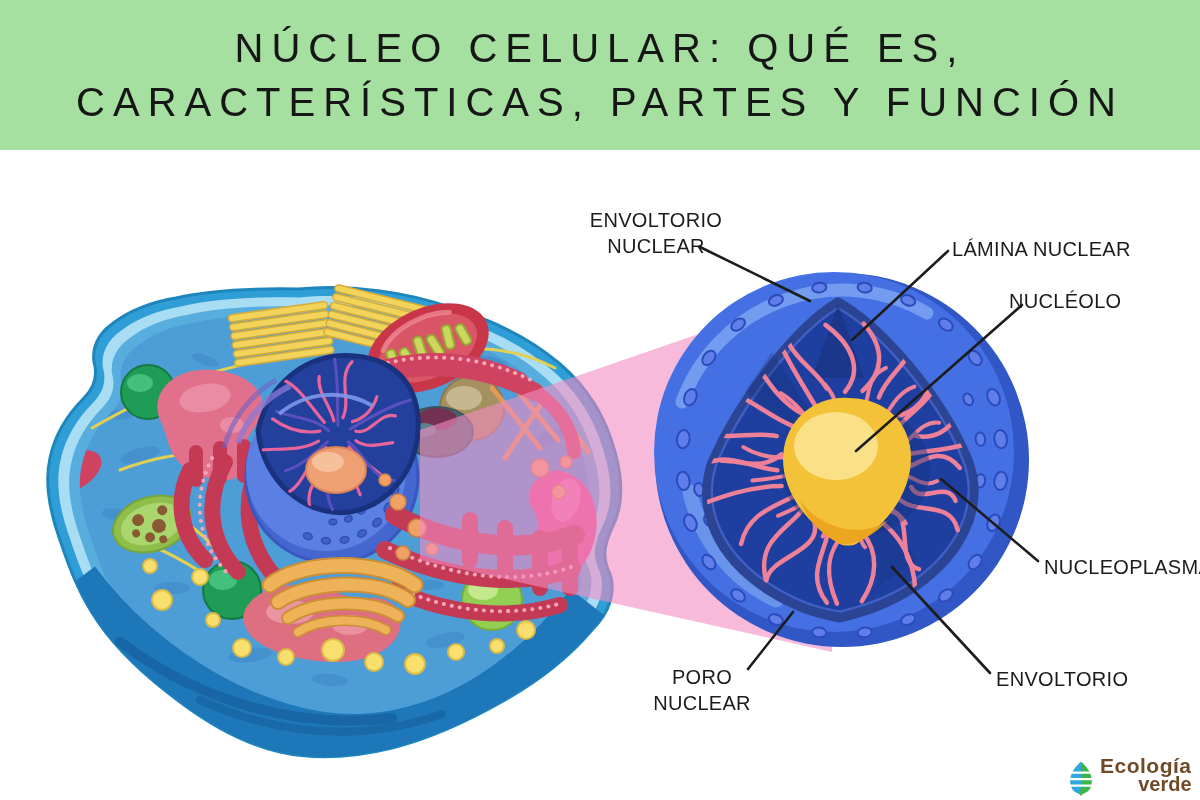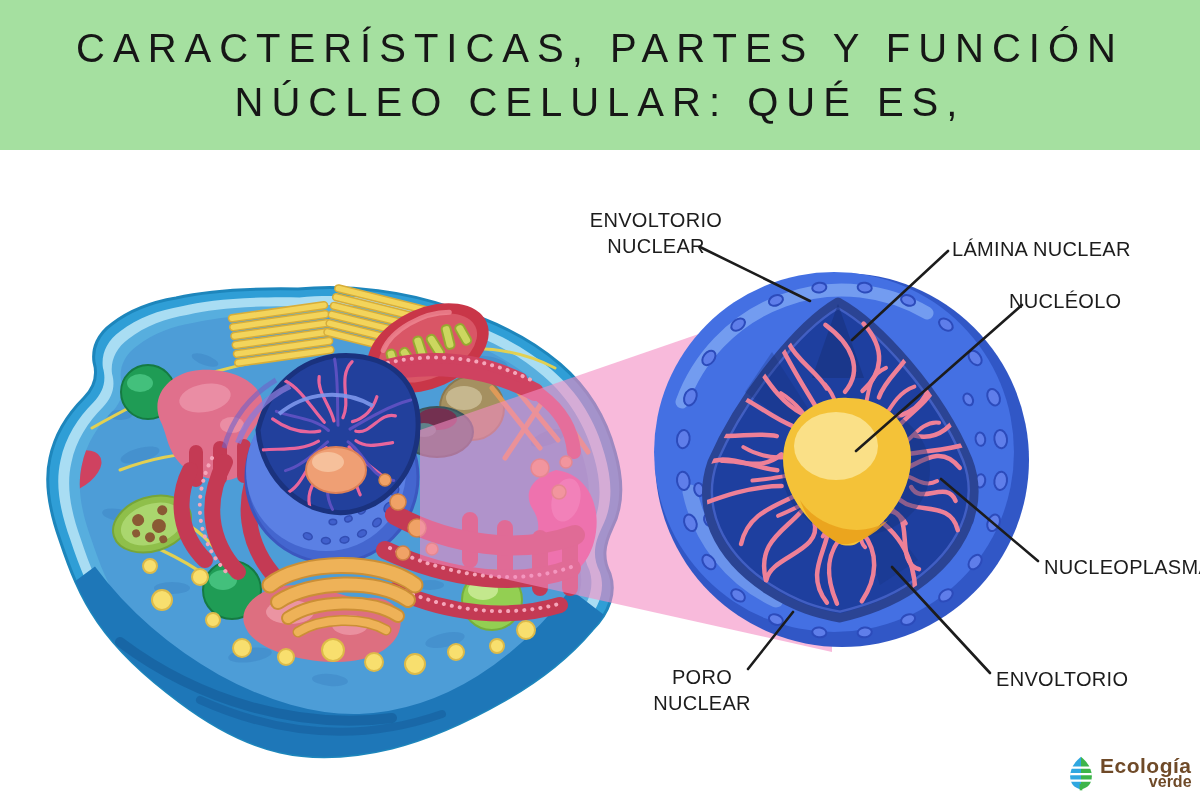--- a/index.html
+++ b/index.html
@@ -40,30 +40,30 @@
   .er{stroke:var(--er_red);fill:none;stroke-linecap:round;}
   .er2{stroke:#c43a54;fill:none;stroke-linecap:round;}
   .dots{stroke:#f5a6ba;stroke-width:4;stroke-dasharray:0.1 8;stroke-linecap:round;fill:none;}
   .golgi-d{stroke:#cb8f36;fill:none;stroke-linecap:round;}
   .golgi-l{stroke:var(--golgi_yellow);fill:none;stroke-linecap:round;}
   .yfil{stroke:#e2d052;stroke-width:3;fill:none;stroke-linecap:round;}
   .ostrand{stroke:#df9a58;stroke-width:5;stroke-linecap:round;}
   #logo{position:absolute;left:1068px;top:754px;display:flex;align-items:flex-end;gap:6px;}
   #logo .words{display:flex;flex-direction:column;}
   #logo .w1{font-size:21px;font-weight:700;color:var(--logo_brown);letter-spacing:.5px;}
-  #logo .w2{font-size:16px;font-weight:700;color:var(--logo_brown);margin-top:-5px;align-self:flex-end;}
+  #logo .w2{font-size:20px;font-weight:700;color:var(--logo_brown);margin-top:-5px;align-self:flex-end;}
 </style>
 </head>
 <body>
 
 <div id="stage">
 
   <div id="banner">
+    <div class="title-line">NÚCLEO CELULAR: QUÉ ES,</div>
     <div class="title-line">CARACTERÍSTICAS, PARTES Y FUNCIÓN</div>
-    <div class="title-line">NÚCLEO CELULAR: QUÉ ES,</div>
   </div>
 
   <svg id="artwork" width="1200" height="800" viewBox="0 0 1200 800">
     <defs>
       <clipPath id="cellClip">
         <path d="M 298 289 C 350 284 408 292 452 308 C 492 320 530 338 560 364 C 588 388 606 418 615 452 C 623 480 624 505 612 528 C 604 545 602 558 610 574 C 616 592 610 612 592 630 C 570 656 540 680 505 700 C 470 720 432 738 392 748 C 355 757 315 760 280 752 C 245 744 212 726 180 702 C 150 680 120 654 98 622 C 80 596 70 570 60 540 C 50 512 44 484 50 458 C 55 434 68 414 84 398 C 94 388 98 376 94 362 C 92 348 98 334 112 324 C 130 310 152 302 176 298 C 202 292 240 288 298 289 Z"></path>
       </clipPath>
       <clipPath id="cytoClip">
         <path transform="translate(37.5,58.2) scale(0.888)" d="M 298 289 C 350 284 408 292 452 308 C 492 320 530 338 560 364 C 588 388 606 418 615 452 C 623 480 624 505 612 528 C 604 545 602 558 610 574 C 616 592 610 612 592 630 C 570 656 540 680 505 700 C 470 720 432 738 392 748 C 355 757 315 760 280 752 C 245 744 212 726 180 702 C 150 680 120 654 98 622 C 80 596 70 570 60 540 C 50 512 44 484 50 458 C 55 434 68 414 84 398 C 94 388 98 376 94 362 C 92 348 98 334 112 324 C 130 310 152 302 176 298 C 202 292 240 288 298 289 Z"></path>
       </clipPath>

